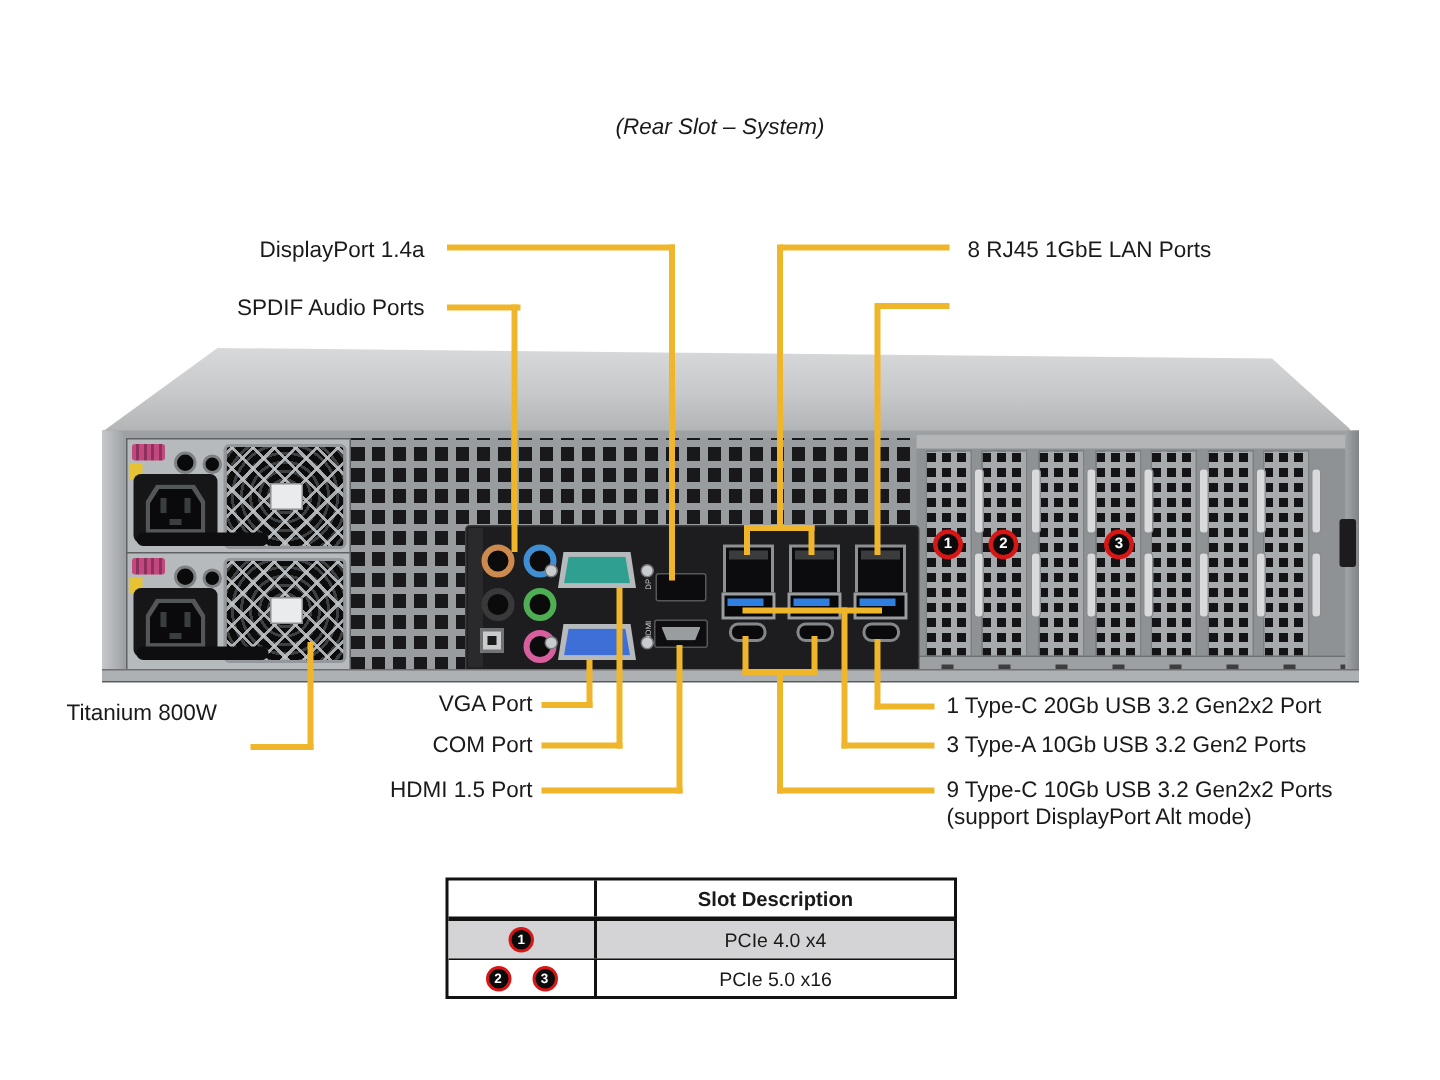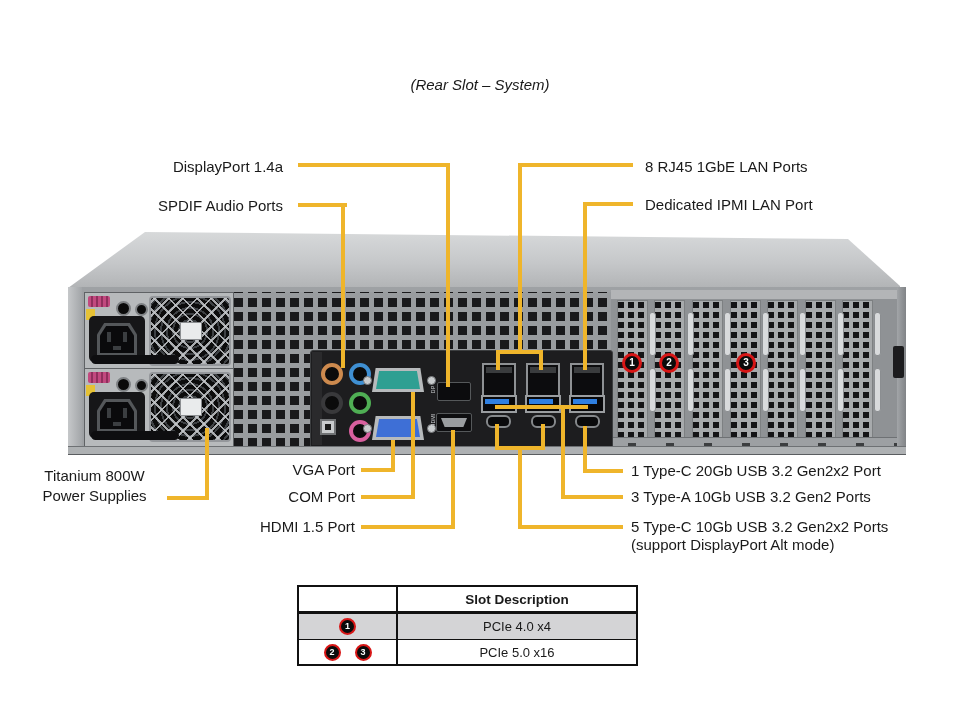--- a/index.html
+++ b/index.html
@@ -285,35 +285,33 @@
   <div class="line" style="left:561px;top:495px;width:62px;height:4px;"></div>
   <div class="line" style="left:495px;top:424px;width:4px;height:26px;"></div>
   <div class="line" style="left:541px;top:424px;width:4px;height:26px;"></div>
   <div class="line" style="left:495px;top:446px;width:50px;height:4px;"></div>
   <div class="line" style="left:518px;top:446px;width:4px;height:83px;"></div>
   <div class="line" style="left:518px;top:525px;width:105px;height:4px;"></div>
 
   <div class="lbl r" style="right:677px;top:158px;">DisplayPort 1.4a</div>
   <div class="lbl r" style="right:677px;top:197px;">SPDIF Audio Ports</div>
   <div class="lbl" style="left:645px;top:158px;">8 RJ45 1GbE LAN Ports</div>
-  <div class="lbl" style="left:645px;top:196px;">Dedicated IPMI LAN Port</div>
 
   <div class="psu-lbl">
     <div>Titanium 800W</div>
-    <div>Power Supplies</div>
   </div>
 
   <div class="lbl r" style="right:605px;top:461px;">VGA Port</div>
   <div class="lbl r" style="right:605px;top:488px;">COM Port</div>
   <div class="lbl r" style="right:605px;top:518px;">HDMI 1.5 Port</div>
 
   <div class="lbl" style="left:631px;top:462px;">1 Type-C 20Gb USB 3.2 Gen2x2 Port</div>
   <div class="lbl" style="left:631px;top:488px;">3 Type-A 10Gb USB 3.2 Gen2 Ports</div>
   <div class="lbl" style="left:631px;top:518px;">
-    <div>5 Type-C 10Gb USB 3.2 Gen2x2 Ports</div>
+    <div>9 Type-C 10Gb USB 3.2 Gen2x2 Ports</div>
     <div>(support DisplayPort Alt mode)</div>
   </div>
 
   <div class="slot-table">
     <div class="t-row t-head">
       <div class="t-c1"></div>
       <div class="t-c2">Slot Description</div>
     </div>
     <div class="t-row t-r1">
       <div class="t-c1">

